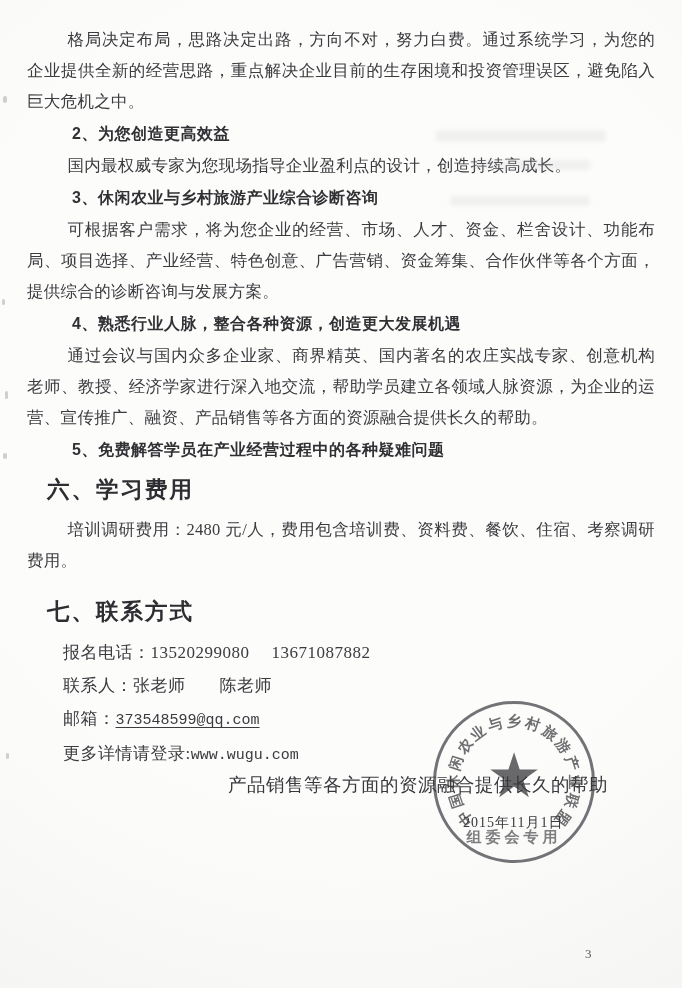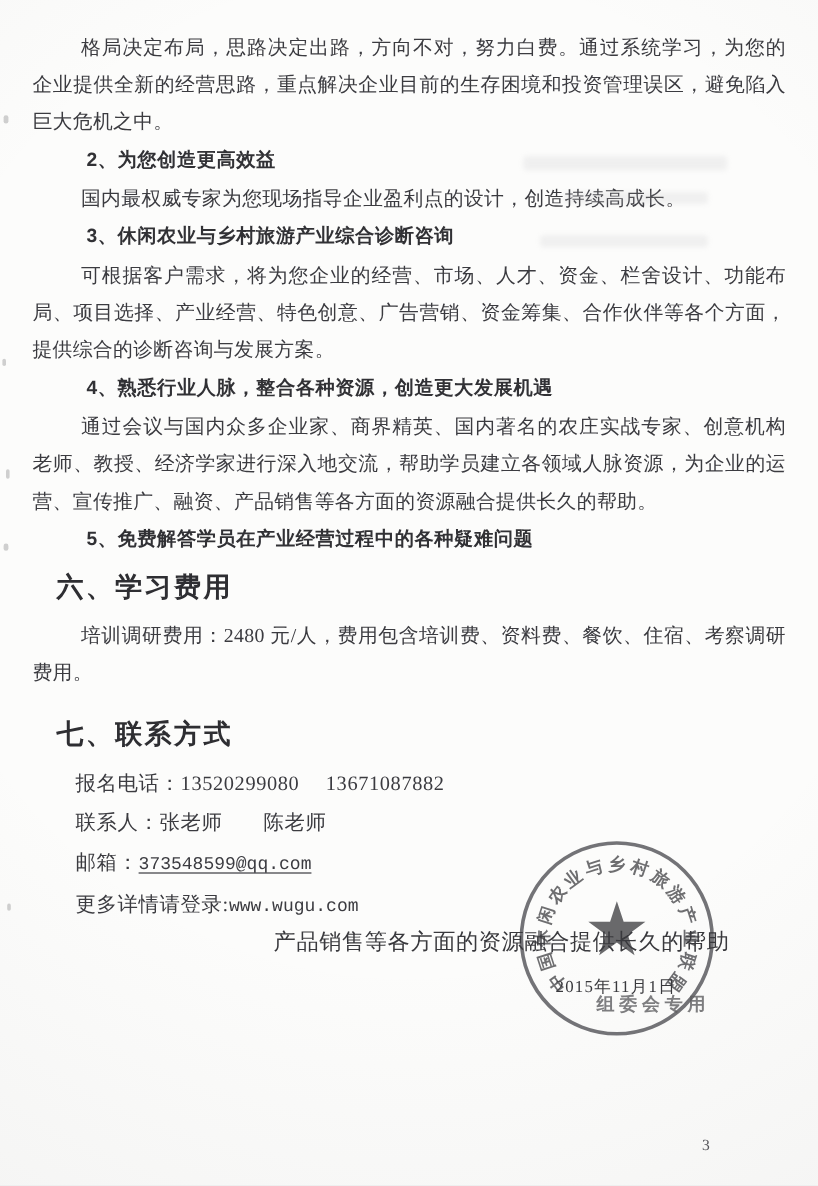--- a/index.html
+++ b/index.html
@@ -77,21 +77,21 @@
     font-family:"Liberation Serif","DejaVu Serif",serif;
   }
   .stamp-star{
     position:absolute;left:0;right:0;top:41px;
     text-align:center;
     font-size:62px;line-height:62px;
     color:rgba(74,74,78,0.9);
   }
   .stamp-bottom{
     position:absolute;left:0;right:0;bottom:13px;
-    text-align:right;
+    text-align:center;
     font-size:15px;font-weight:bold;
     letter-spacing:4px;
     color:rgba(80,80,84,0.8);
   }
   .page-number{
     position:absolute;left:585px;top:946px;
     font-size:13px;color:#55555a;
   }
   .speck{position:absolute;background:#9a9a9a;opacity:0.45;border-radius:2px;}
   .ghost{position:absolute;background:#b9b9bd;opacity:0.18;filter:blur(2px);border-radius:3px;}

